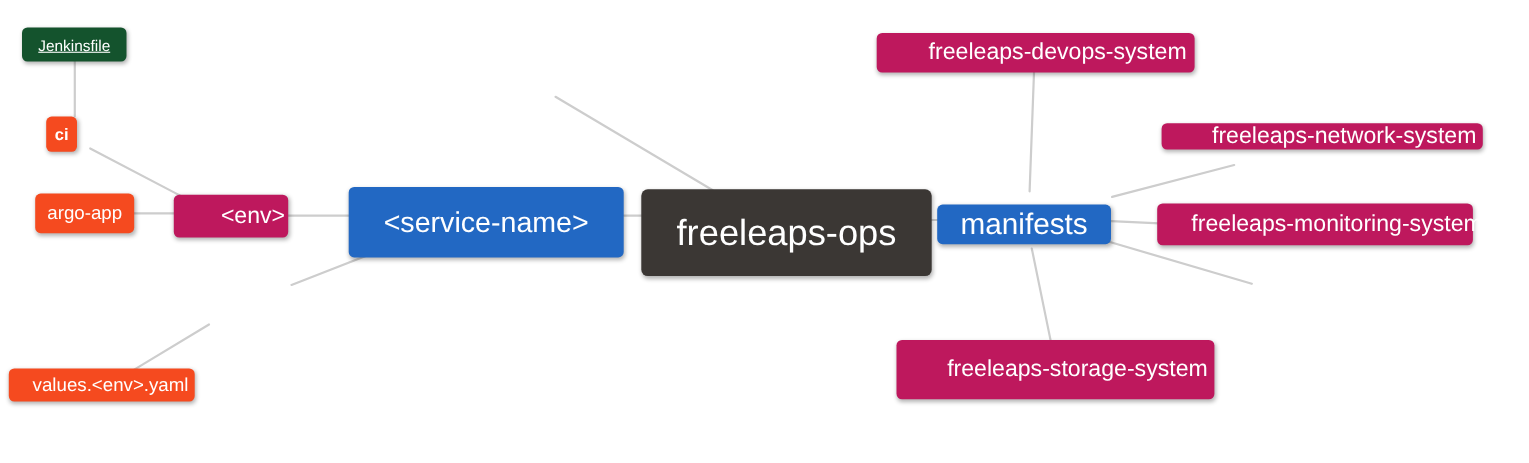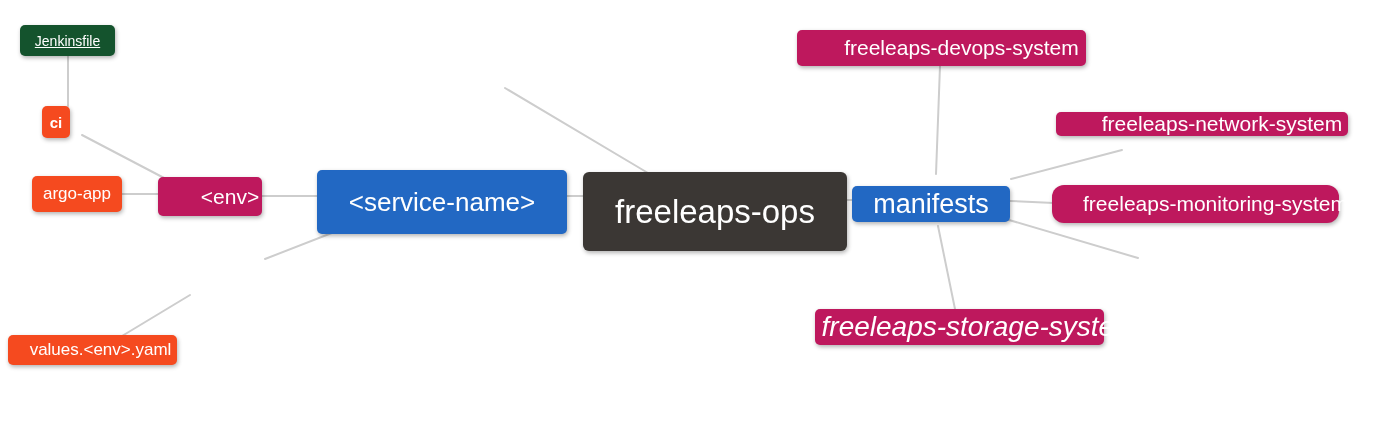--- a/index.html
+++ b/index.html
@@ -84,18 +84,18 @@
   <div class="node red" style="left:32px;   top:176px; width:90px;  height:36px; font-size:17px;">argo-app</div>
 
   <div class="node amber" style="left:20px;   top:25px;  width:95px;  height:31px; font-size:14px;">Jenkinsfile</div>
 
   <div class="node red" style="left:8px;    top:335px; width:169px; height:30px; font-size:17px;padding-left:16px;">values.&lt;env&gt;.yaml</div>
 
   <div class="node green" style="left:797px;  top:30px;  width:289px; height:36px; font-size:21px;">freeleaps-devops-system</div>
 
   <div class="node green" style="left:1056px; top:112px; width:292px; height:24px; font-size:21px;">freeleaps-network-system</div>
 
-  <div class="node green" style="left:1052px; top:185px; width:287px; height:38px; font-size:21px;border-radius:12px;">freeleaps-monitoring-system</div>
+  <div class="node green" style="left:1052px; top:185px; width:287px; height:38px; font-size:21px;">freeleaps-monitoring-system</div>
 
 
-  <div class="node green" style="left:815px;  top:309px; width:289px; height:36px; font-size:28px;font-style:italic;">freeleaps-storage-system</div>
+  <div class="node green" style="left:815px;  top:309px; width:289px; height:54px; font-size:21px;">freeleaps-storage-system</div>
 
 </div>
 
 </body></html>

